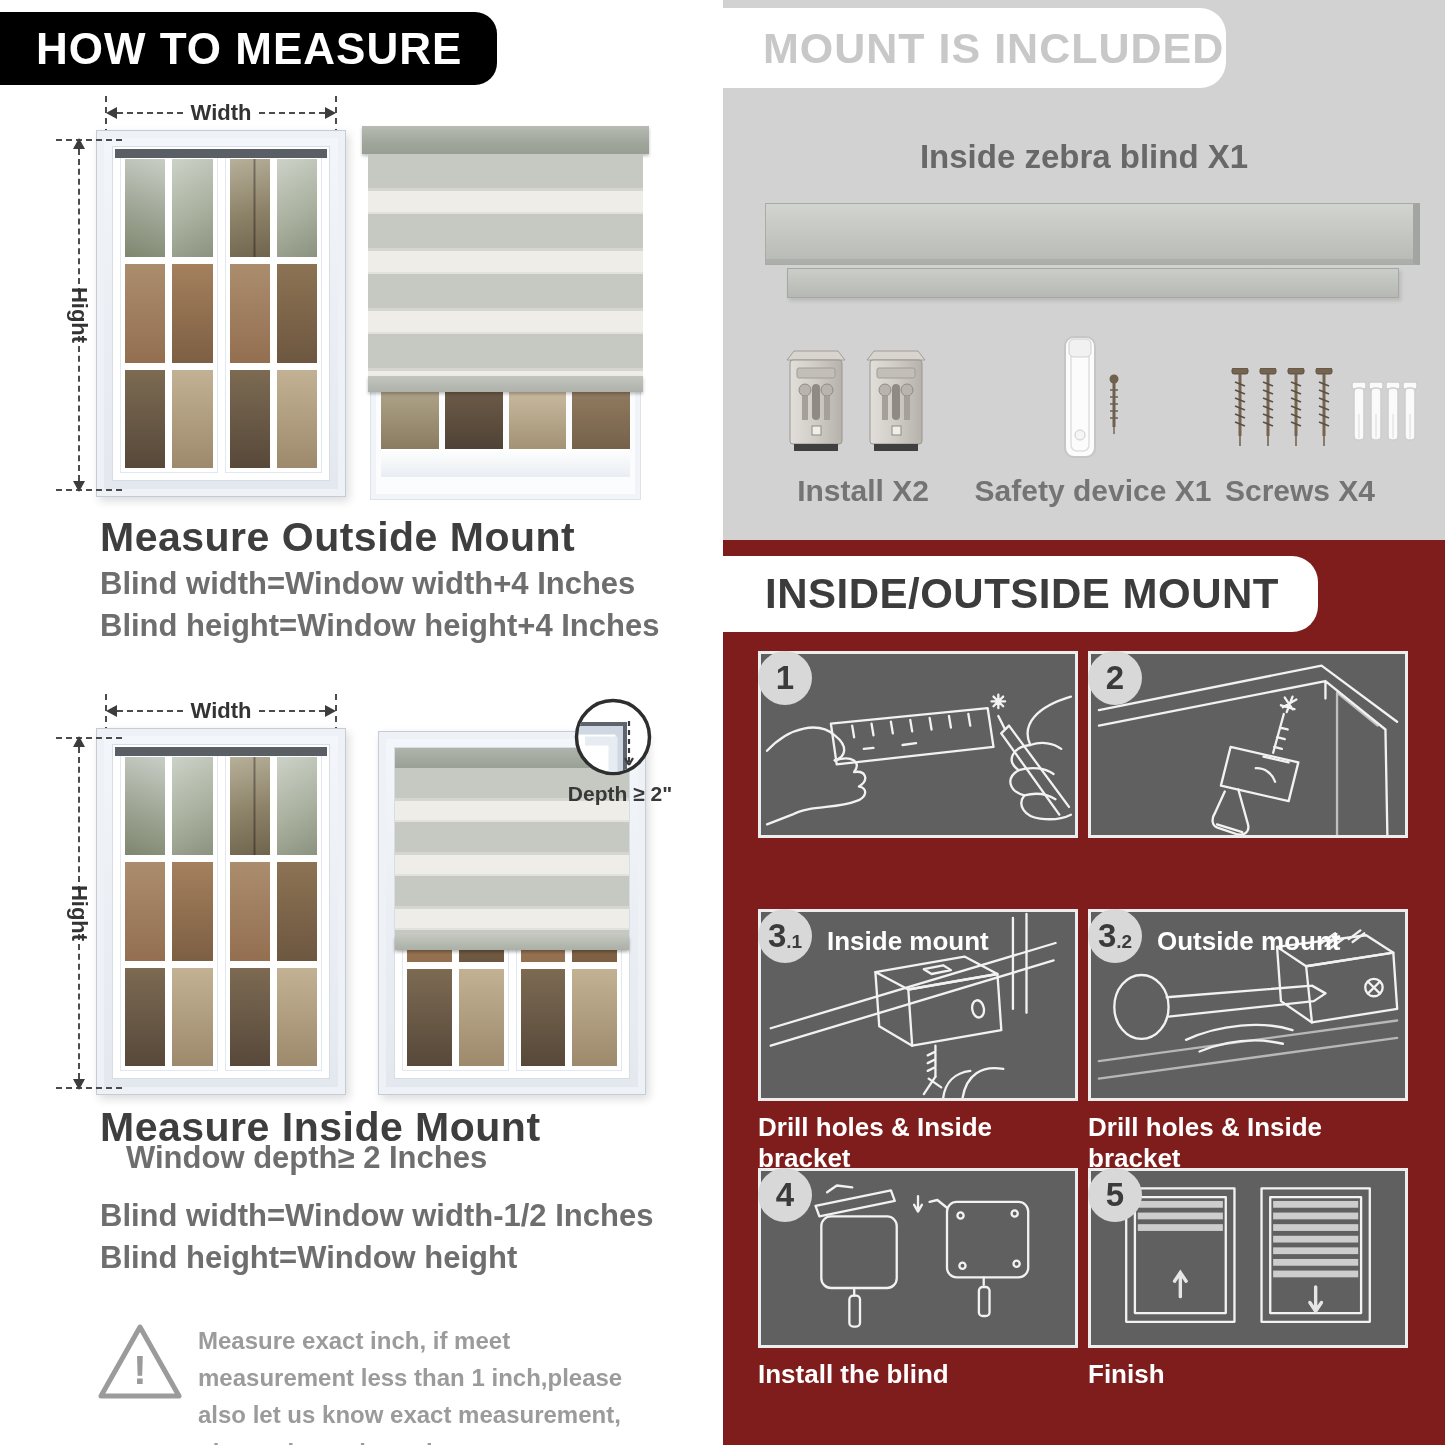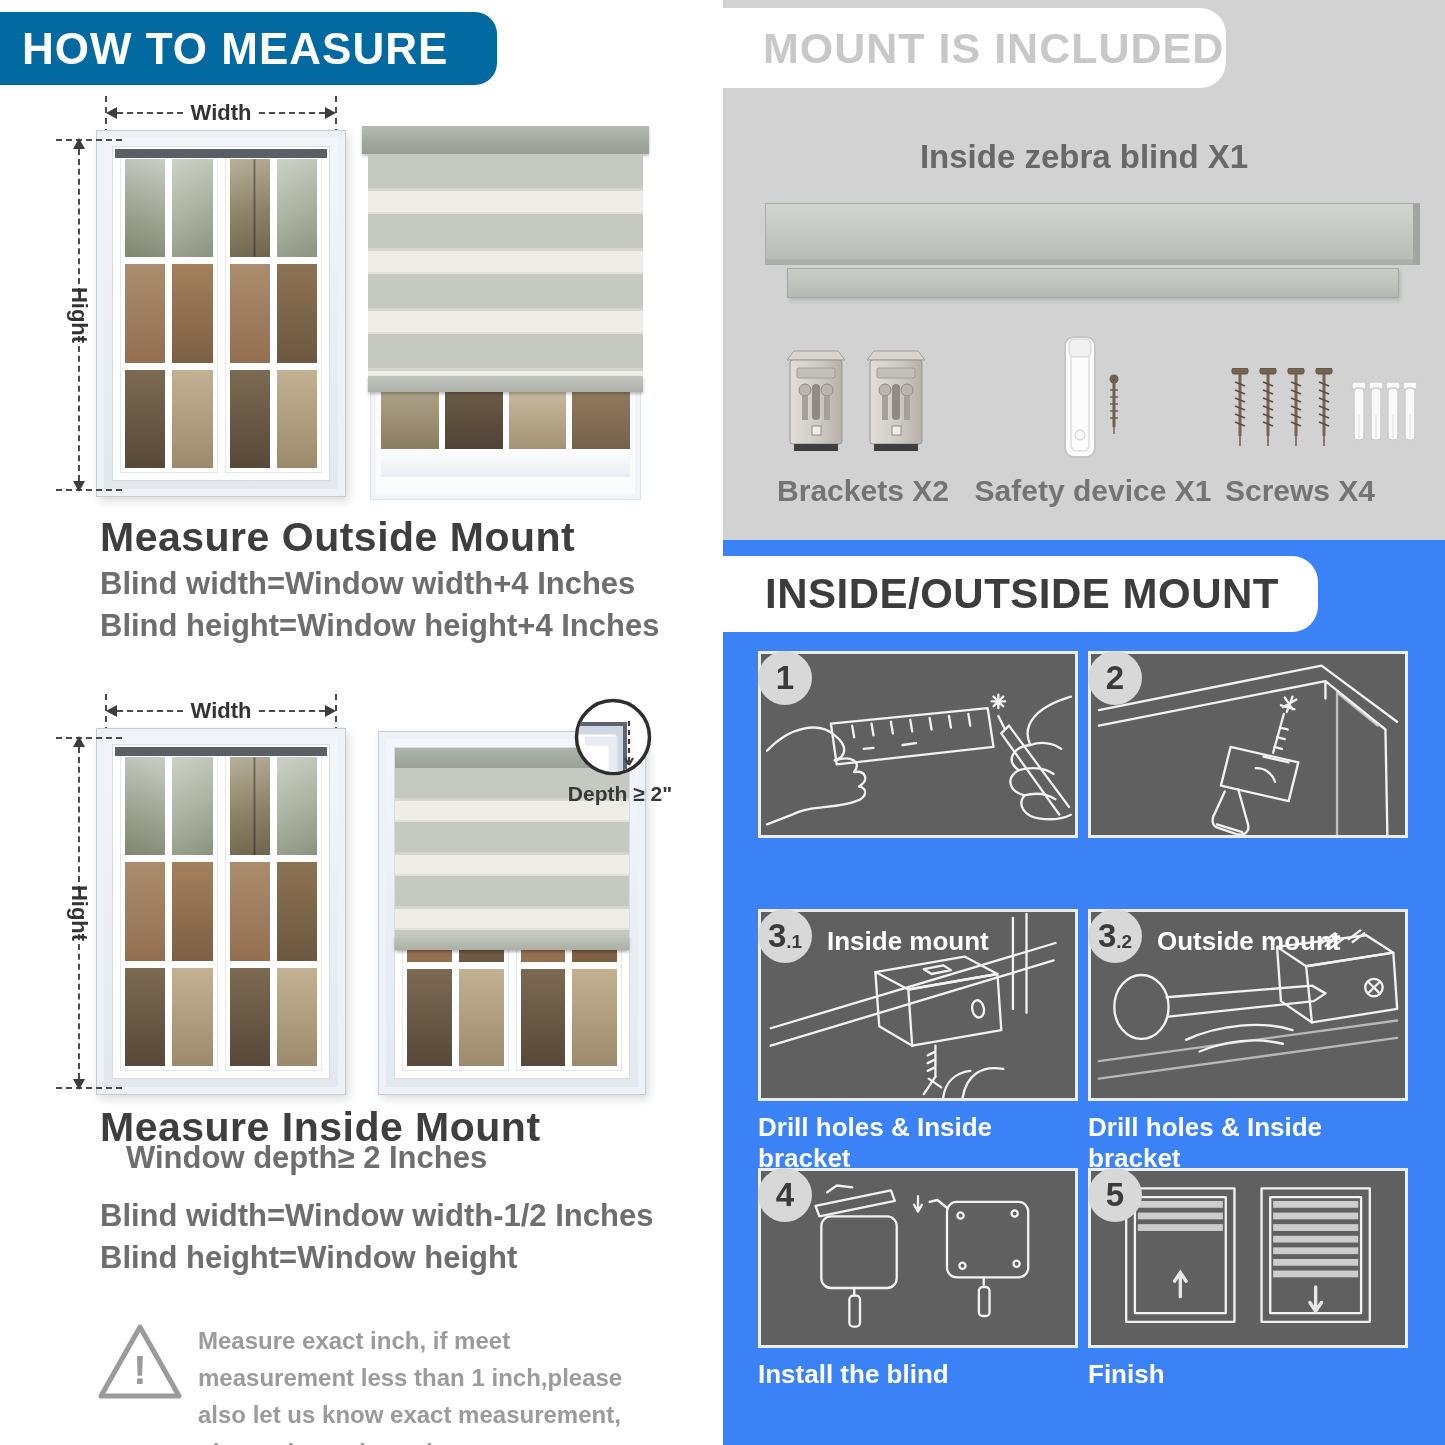--- a/index.html
+++ b/index.html
@@ -1,20 +1,20 @@
 <!DOCTYPE html>
 <html><head>
 <meta charset="utf-8">
 <style>
   html,body{margin:0;padding:0;background:#fff;}
   #canvas{position:relative;width:1445px;height:1445px;background:#ffffff;overflow:hidden;
           font-family:"Liberation Sans","DejaVu Sans",sans-serif;}
   
-  .lbanner{position:absolute;left:0;top:12px;width:497px;height:73px;background:#0369a1;
-           border-radius:0 22px 22px 0;display:flex;align-items:center;padding-left:22px;box-sizing:border-box;}
+  .lbanner{position:absolute;left:0;top:12px;width:497px;height:73px;background:#000000;
+           border-radius:0 22px 22px 0;display:flex;align-items:center;padding-left:36px;box-sizing:border-box;}
   .lbanner span{color:#fff;font-size:44px;font-weight:800;letter-spacing:1px;}
   .heading{position:absolute;font-size:41px;font-weight:800;color:#3e3e3e;letter-spacing:.5px;}
   .formula{position:absolute;font-size:31px;font-weight:600;color:#6e6e6e;}
   
   .warrow{position:absolute;display:flex;align-items:center;height:14px;}
   .dashh{flex:1;border-top:2px dashed #4b4b4b;height:0;}
   .dashv{position:absolute;width:0;border-left:2px dashed #4b4b4b;}
   .wlabel{font-size:22px;font-weight:700;color:#333;padding:0 8px;white-space:nowrap;}
   .tri-l{width:0;height:0;border-top:6px solid transparent;border-bottom:6px solid transparent;border-right:11px solid #3c3c3c;}
   .tri-r{width:0;height:0;border-top:6px solid transparent;border-bottom:6px solid transparent;border-left:11px solid #3c3c3c;}
@@ -74,21 +74,21 @@
            border-radius:0 26px 26px 0;display:flex;align-items:center;padding-left:40px;box-sizing:border-box;}
   .rbanner span{color:#c8c8c8;font-size:43px;font-weight:800;letter-spacing:1px;}
   .product{position:absolute;left:0;top:138px;width:100%;text-align:center;font-size:33px;font-weight:700;color:#686868;}
   .hr-top{position:absolute;left:42px;top:203px;width:655px;height:62px;
           background:linear-gradient(180deg,#d2d5cf,#c6c9c3 45%,#b7bab4);border:1px solid #a9aca6;
           border-right:7px solid #a3a6a0;box-shadow:inset 0 -5px 0 #adb0aa;box-sizing:border-box;}
   .hr-bot{position:absolute;left:64px;top:268px;width:612px;height:30px;
           background:linear-gradient(180deg,#cbcec8,#b6b9b3);border:1px solid #a5a8a2;box-sizing:border-box;
           box-shadow:2px 3px 4px rgba(0,0,0,.12);}
   .item-label{position:absolute;top:474px;font-size:30px;font-weight:700;color:#747474;text-align:center;}
-  .dark{position:absolute;left:723px;top:540px;width:722px;height:905px;background:#3b82f6;}
+  .dark{position:absolute;left:723px;top:540px;width:722px;height:905px;background:#7f1d1d;}
   .mbanner{position:absolute;left:0;top:16px;width:595px;height:76px;background:#fff;
            border-radius:0 26px 26px 0;display:flex;align-items:center;padding-left:42px;box-sizing:border-box;}
   .mbanner span{color:#3c3c3c;font-size:42px;font-weight:800;letter-spacing:.5px;}
   .cell{position:absolute;width:320px;}
   .pbox{position:relative;border:3px solid #ededed;background:#606060;box-sizing:border-box;}
   .badge{position:absolute;top:-3px;left:-3px;width:54px;height:54px;border-radius:50%;background:#d8d8d8;
          display:flex;align-items:center;justify-content:center;color:#3b3b3b;font-weight:800;z-index:5;}
   .badge .big{font-size:33px;}
   .badge .sub{font-size:19px;margin-top:12px;}
   .ptitle{position:absolute;left:66px;top:14px;color:#fff;font-size:26px;font-weight:700;z-index:5;}
@@ -360,21 +360,21 @@
         </g>
         <g stroke="#e4e4e4" stroke-width="1.5">
           <line x1="131" y1="46" x2="131" y2="70"></line>
             <line x1="148" y1="46" x2="148" y2="70"></line>
           <line x1="165" y1="46" x2="165" y2="70"></line>
             <line x1="182" y1="46" x2="182" y2="70"></line>
         </g>
       </svg>
     </div>
 
-    <div class="item-label" style="left:40px;width:200px;">Brackets X2</div>
+    <div class="item-label" style="left:40px;width:200px;">Install X2</div>
     <div class="item-label" style="left:250px;width:240px;">Safety device X1</div>
     <div class="item-label" style="left:477px;width:200px;">Screws X4</div>
   </div>
 
   <div class="dark">
     <div class="mbanner">
       <span>INSIDE/OUTSIDE MOUNT</span>
     </div>
 
     <div class="cell" style="left:35px;top:111px;">

